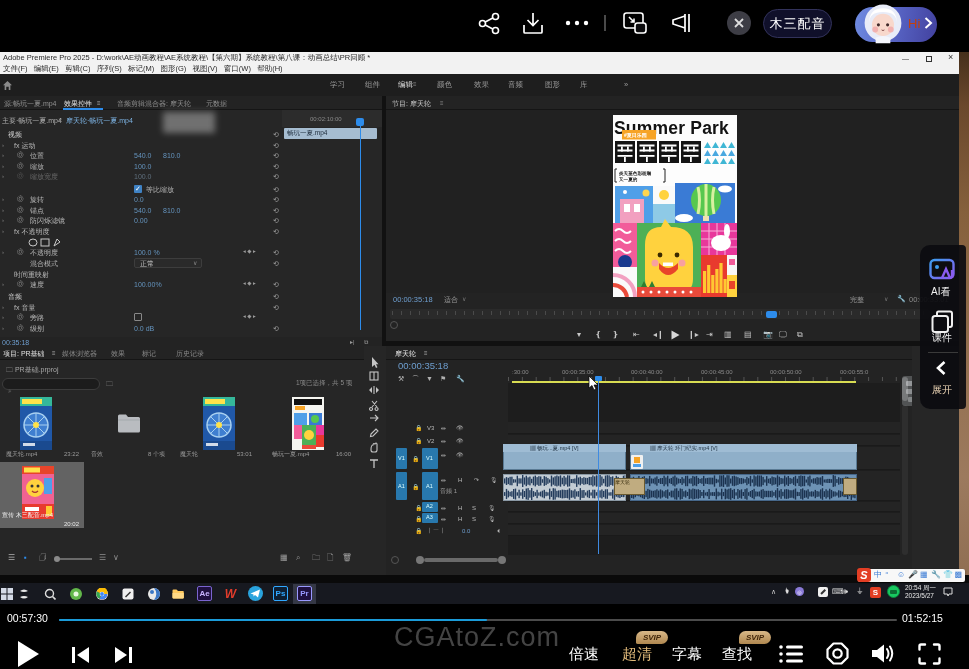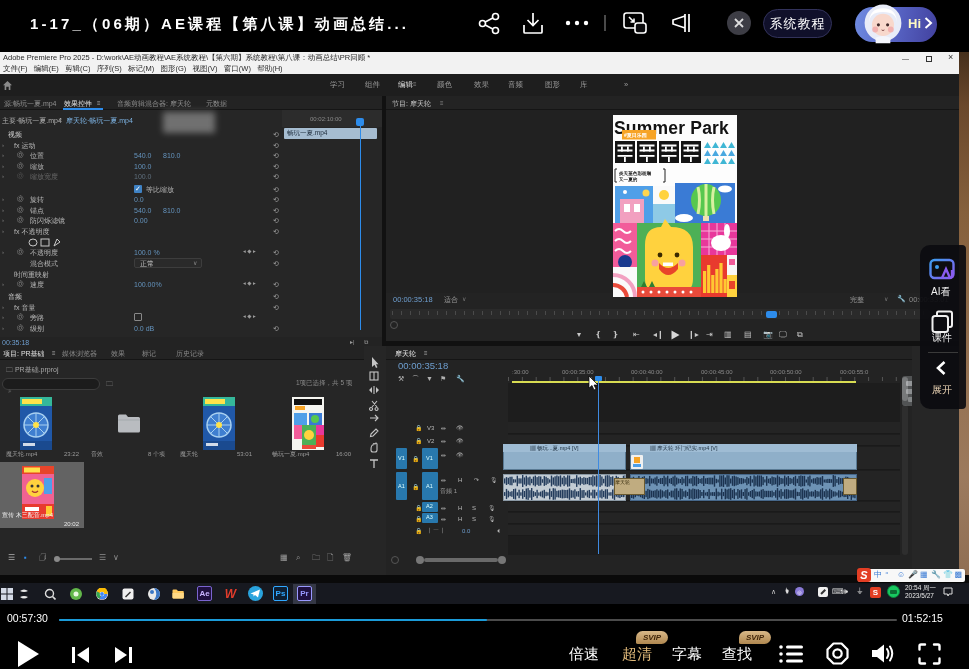--- a/index.html
+++ b/index.html
@@ -1,18 +1,17 @@
 <!DOCTYPE html>
 <html><head><meta charset="utf-8"><style>
 *{margin:0;padding:0;box-sizing:border-box}
 html,body{width:969px;height:669px;background:#000;overflow:hidden;font-family:"Liberation Sans",sans-serif}
 .abs{position:absolute}
 </style></head><body>
 <div style="position:relative;width:969px;height:669px;background:#000">
-<div style="position:absolute;left:30px;top:16px;font-size:15px;color:#fff;white-space:nowrap;line-height:1;font-weight:bold;letter-spacing:3.1px">1-17_（06期）AE课程【第八课】动画总结...</div>
 <svg class="abs" style="left:478px;top:12px" width="23" height="23" viewBox="0 0 23 23" fill="none" stroke="#fff" stroke-width="1.6">
 <circle cx="17.5" cy="4.5" r="3"></circle>
       <circle cx="4.5" cy="11.5" r="3"></circle>
       <circle cx="17.5" cy="18.5" r="3"></circle>
 <line x1="7.2" y1="10" x2="14.8" y2="6"></line>
       <line x1="7.2" y1="13" x2="14.8" y2="17"></line>
     </svg>
 <svg class="abs" style="left:522px;top:12px" width="22" height="23" viewBox="0 0 22 23" fill="none" stroke="#fff" stroke-width="1.7">
 <path d="M11 1 V13 M5.5 8 L11 13.5 L16.5 8"></path>
       <path d="M2 13 V20 Q2 21 3 21 H19 Q20 21 20 20 V13"></path>
@@ -28,34 +27,34 @@
       <rect x="12" y="11" width="11" height="10" rx="2.5" fill="#0c0c0e"></rect>
 <path d="M6 5 L11 10 M11 6.5 V10 H7.5"></path>
     </svg>
 <svg class="abs" style="left:670px;top:12px" width="22" height="22" viewBox="0 0 22 22" fill="none" stroke="#fff" stroke-width="1.7">
 <path d="M15 2 V20 M15 4 L3 8 V12 L15 16"></path>
       <path d="M19 2 V20"></path>
     </svg>
 <div style="position:absolute;left:727px;top:11px;width:24px;height:24px;background:#3d3d45;border-radius:50%"><svg width="24" height="24" viewBox="0 0 24 24" stroke="#ddd" stroke-width="1.8">
         <path d="M8 8 L16 16 M16 8 L8 16"></path>
       </svg></div>
-<div style="position:absolute;left:763px;top:9px;width:69px;height:29px;background:#10102a;border:1px solid #32325a;border-radius:15px;color:#fff;font-size:13px;display:flex;align-items:center;justify-content:center;letter-spacing:1px">系统教程</div>
+<div style="position:absolute;left:763px;top:9px;width:69px;height:29px;background:#10102a;border:1px solid #32325a;border-radius:15px;color:#fff;font-size:13px;display:flex;align-items:center;justify-content:center;letter-spacing:1px">木三配音</div>
 <div style="position:absolute;left:855px;top:7px;width:82px;height:35px;background:linear-gradient(100deg,#6f8ce2 0%,#5560c0 55%,#42419e 100%);border-radius:18px"></div>
 <svg class="abs" style="left:860px;top:2px" width="46" height="42" viewBox="0 0 50 44">
 <circle cx="25" cy="22" r="20" fill="#e8ecf8"></circle>
 <circle cx="25" cy="24" r="12" fill="#f8d8cc"></circle>
 <path d="M10 22 Q10 6 25 6 Q40 6 40 22 Q40 10 25 10 Q10 10 10 22 Z" fill="#fff"></path>
 <circle cx="20" cy="24" r="1.7" fill="#402828"></circle>
       <circle cx="30" cy="24" r="1.7" fill="#402828"></circle>
 <circle cx="16.5" cy="29" r="3.2" fill="#f0a8a8" opacity="0.8"></circle>
       <circle cx="33.5" cy="29" r="3.2" fill="#f0a8a8" opacity="0.8"></circle>
 <path d="M23.5 29.5 Q25 31 26.5 29.5" stroke="#703838" stroke-width="0.9" fill="none"></path>
 <path d="M17 38 Q25 34 33 38 L33 44 L17 44 Z" fill="#f4f6fc"></path>
 </svg>
-<div style="position:absolute;left:908px;top:17px;font-size:13px;color:#fef9c3;white-space:nowrap;line-height:1;font-weight:bold">Hi</div>
+<div style="position:absolute;left:908px;top:17px;font-size:13px;color:#c2410c;white-space:nowrap;line-height:1;font-weight:normal">Hi</div>
 <svg class="abs" style="left:923px;top:16px" width="10" height="14" viewBox="0 0 10 14" fill="none" stroke="#fff" stroke-width="2">
       <path d="M2.5 2 L8 7 L2.5 12"></path>
     </svg>
 <div style="position:absolute;left:0px;top:52px;width:958.5px;height:22px;background:#f2f2f2"></div>
 <div style="position:absolute;left:3px;top:54px;font-size:7.5px;color:#2a2a2a;white-space:nowrap;line-height:1;">Adobe Premiere Pro 2025 - D:\work\AE动画教程\AE系统教程\【第六期】系统教程\第八课：动画总结\PR回顾 *</div>
 <div style="position:absolute;left:3px;top:65px;font-size:7.5px;color:#2a2a2a;white-space:nowrap;line-height:1;">文件(F)&nbsp;&nbsp; 编辑(E)&nbsp;&nbsp; 剪辑(C)&nbsp;&nbsp; 序列(S)&nbsp;&nbsp; 标记(M)&nbsp;&nbsp; 图形(G)&nbsp;&nbsp; 视图(V)&nbsp;&nbsp; 窗口(W)&nbsp;&nbsp; 帮助(H)</div>
 <div style="position:absolute;left:902px;top:55px;font-size:7px;color:#333;white-space:nowrap;line-height:1;">—</div>
 <div style="position:absolute;left:926px;top:55.5px;width:6px;height:6px;border:1px solid #333"></div>
 <div style="position:absolute;left:948px;top:53px;font-size:9px;color:#333;white-space:nowrap;line-height:1;">×</div>
 <div style="position:absolute;left:958.5px;top:52px;width:10.5px;height:531px;background:linear-gradient(180deg,#46301c 0%,#6a482c 10%,#85603c 30%,#936f4e 55%,#9c7a5e 80%,#8f6e52 100%)"></div>
@@ -1098,20 +1097,21 @@
 <div style="position:absolute;left:932px;top:333px;font-size:10px;color:#f0f0f0;white-space:nowrap;line-height:1;">课件</div>
 <div style="position:absolute;left:928px;top:352px;width:30px;height:1px;background:#3a3a3a"></div>
 <svg class="abs" style="left:935px;top:360px" width="12" height="16" viewBox="0 0 12 16" fill="none" stroke="#fff" stroke-width="2.6">
       <path d="M9.5 2 L3 8 L9.5 14"></path>
     </svg>
 <div style="position:absolute;left:932px;top:385px;font-size:10px;color:#f0d8b8;white-space:nowrap;line-height:1;">展开</div>
 <div style="position:absolute;left:7px;top:613px;font-size:10.5px;color:#fff;white-space:nowrap;line-height:1;">00:57:30</div>
 <div style="position:absolute;left:902px;top:613px;font-size:10.5px;color:#fff;white-space:nowrap;line-height:1;">01:52:15</div>
 <div style="position:absolute;left:59px;top:618.5px;width:838px;height:2.5px;background:#4b4b4b;border-radius:2px"></div>
 <div style="position:absolute;left:59px;top:618.5px;width:428px;height:2.5px;background:#1b9bd8;border-radius:2px"></div>
+<div style="position:absolute;left:394px;top:624px;font-size:27px;color:rgba(150,150,150,0.45);white-space:nowrap;line-height:1;letter-spacing:1px">CGAtoZ.com</div>
 <svg class="abs" style="left:16px;top:640px" width="24" height="28" viewBox="0 0 24 28">
       <path d="M2 1 L23 14 L2 27 Z" fill="#fff"></path>
     </svg>
 <svg class="abs" style="left:72px;top:647px" width="17" height="16" viewBox="0 0 17 16">
       <rect x="0" y="0" width="3" height="16" fill="#fff"></rect>
       <path d="M17 0 L5 8 L17 16 Z" fill="#fff"></path>
     </svg>
 <svg class="abs" style="left:115px;top:647px" width="17" height="16" viewBox="0 0 17 16">
       <rect x="14" y="0" width="3" height="16" fill="#fff"></rect>
       <path d="M0 0 L12 8 L0 16 Z" fill="#fff"></path>

